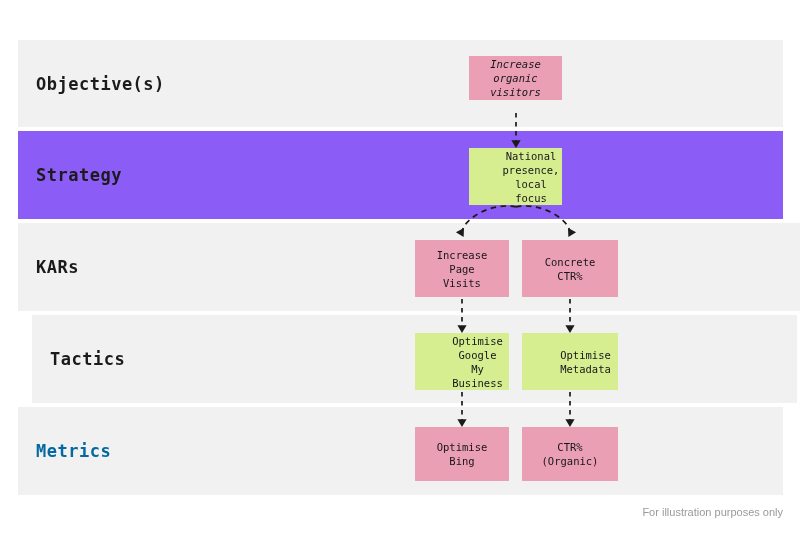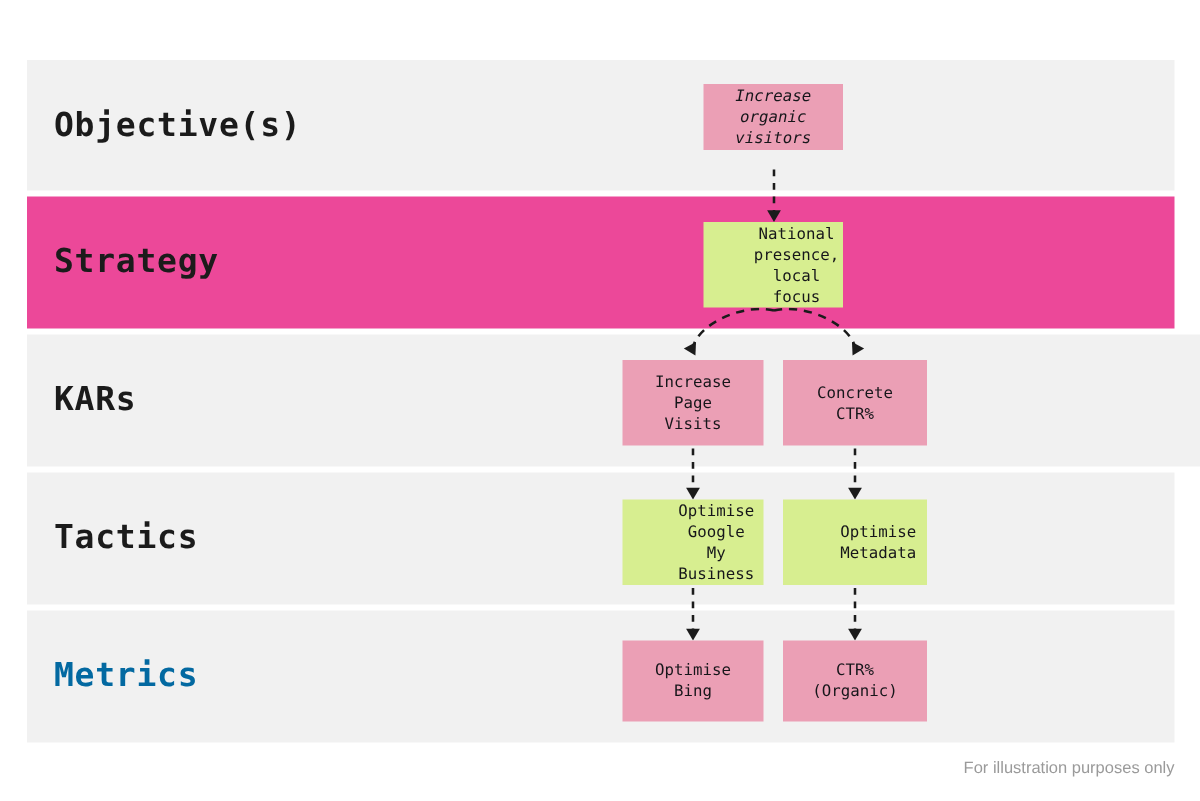--- a/index.html
+++ b/index.html
@@ -29,21 +29,21 @@
     left: 18px;
     width: 765px;
     background: #f1f1f1;
   }
   .band-label {
     position: absolute;
     left: 18px;
     top: 50%;
     transform: translateY(-50%);
     font-family: "DejaVu Sans Mono", "Liberation Mono", monospace;
-    font-size: 22px;
+    font-size: 17px;
     font-weight: bold;
     color: #1b1b1b;
     letter-spacing: 0.5px;
     white-space: nowrap;
     text-align: center;
   }
 
   
   .node {
     position: absolute;
@@ -85,27 +85,27 @@
   }
 </style>
 </head>
 <body>
 
 <div id="canvas">
 
   <div class="band" id="band-objectives" style="left: 18px; top: 40px; width: 765px; height: 87px; background: rgb(241, 241, 241);">
     <span class="band-label" style="color: rgb(27, 27, 27);">Objective(s)</span>
   </div>
-  <div class="band" id="band-strategy" style="left: 18px; top: 131px; width: 765px; height: 88px; background: #ec4899;">
+  <div class="band" id="band-strategy" style="left: 18px; top: 131px; width: 765px; height: 88px; background: #8b5cf6;">
     <span class="band-label" style="color: rgb(27, 27, 27);">Strategy</span>
   </div>
   <div class="band" id="band-kars" style="left: 18px; top: 223px; width: 765px; height: 88px; background: rgb(241, 241, 241); padding-left: 36px;">
     <span class="band-label" style="color: rgb(27, 27, 27);">KARs</span>
   </div>
-  <div class="band" id="band-tactics" style="left: 18px; top: 315px; width: 765px; height: 88px; background: rgb(241, 241, 241);">
+  <div class="band" id="band-tactics" style="left: 32px; top: 315px; width: 765px; height: 88px; background: rgb(241, 241, 241);">
     <span class="band-label" style="color: rgb(27, 27, 27);">Tactics</span>
   </div>
   <div class="band" id="band-metrics" style="left: 18px; top: 407px; width: 765px; height: 88px; background: rgb(241, 241, 241);">
     <span class="band-label" style="color: #0369a1;">Metrics</span>
   </div>
 
   <svg id="connectors" viewBox="0 0 800 534">
       <line x1="516" y1="113" x2="516" y2="141.8" stroke="#1b1b1b" stroke-width="1.7" stroke-dasharray="4.5 4.5"></line>
       <polygon points="-4.6,-4.369999999999999 4.6,-4.369999999999999 0,3.4499999999999997" fill="#1b1b1b" transform="translate(516,144.5) rotate(0)"></polygon>
       <path d="M 516 207 C 493.32 202, 465.24 217, 462 231.5" fill="none" stroke="#1b1b1b" stroke-width="1.7" stroke-dasharray="5.5 4.5"></path>

